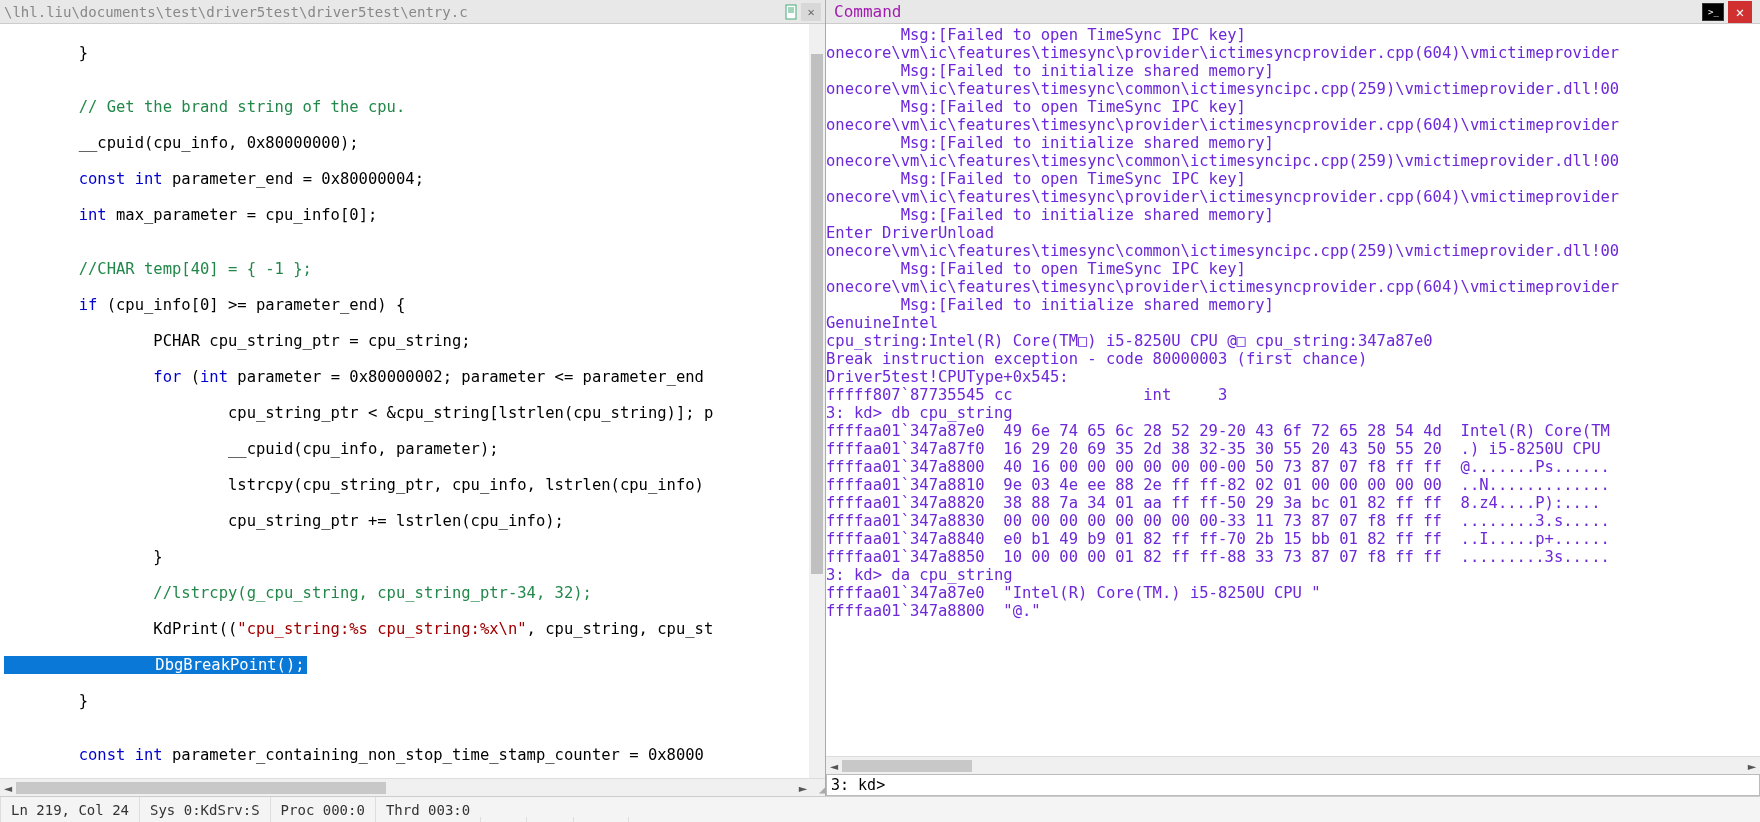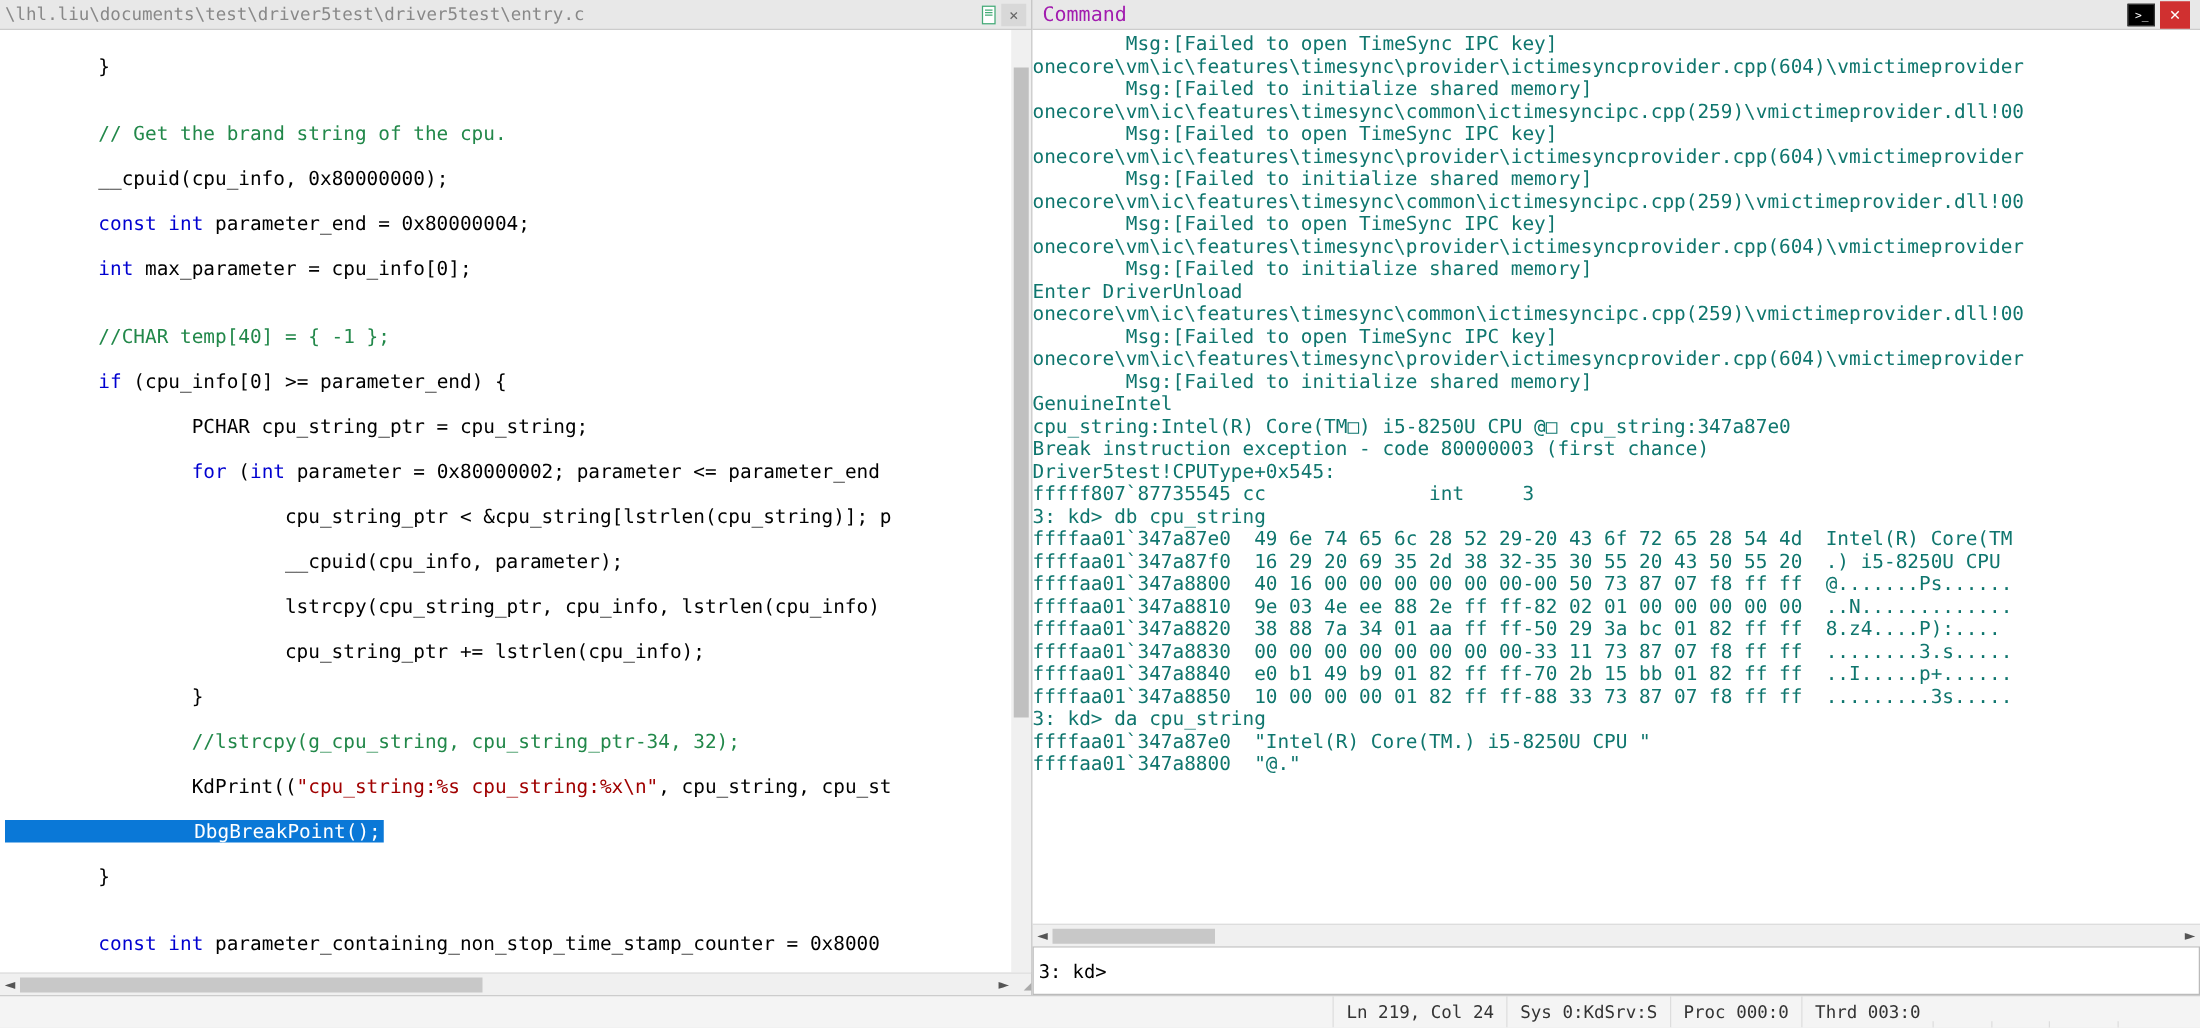--- a/index.html
+++ b/index.html
@@ -21,25 +21,25 @@
 .c-keyword { color: #0000d0; }
 .c-string { color: #a00000; }
 .c-highlight { background: #0a78d7; color: #fff; display:inline-block; padding:0 2px; }
 .scrollbar-v { position:absolute; right:0; top:0; bottom:0; width:16px; background:#f0f0f0; }
 .scrollbar-v .thumb { position:absolute; left:2px; right:2px; background:#c0c0c0; }
 .hscroll { height:18px; background:#f0f0f0; display:flex; align-items:center; position:relative; border-top:1px solid #ddd;}
 .hscroll .arrow { width:16px; height:16px; display:flex; align-items:center; justify-content:center; color:#555; }
 .hscroll .track { flex:1; position:relative; height:14px; }
 .hscroll .thumb { position:absolute; top:1px; bottom:1px; background:#c8c8c8; }
 .grip { width:14px; height:14px; display:flex; align-items:flex-end; justify-content:flex-end; color:#aaa; font-size:10px; }
-.cmd-output { flex:1; background:#fff; overflow:hidden; padding:2px 0; font-size:15.5px; line-height:18px; white-space:pre; color:#0f766e; position:relative; font-family:"Consolas",monospace;}
-.cmd-input-row { display:flex; align-items:center; background:#fff; border:1px solid #bbb; height:39px; padding:0 4px; }
+.cmd-output { flex:1; background:#fff; overflow:hidden; padding:2px 0; font-size:15.5px; line-height:18px; white-space:pre; color:#6d28d9; position:relative; font-family:"Consolas",monospace;}
+.cmd-input-row { display:flex; align-items:center; background:#fff; border:1px solid #bbb; height:22px; padding:0 4px; }
 .cmd-prompt { color:#000; font-size:15px; margin-right:4px; }
 .cmd-input { flex:1; border:none; outline:none; font-family:"Consolas",monospace; font-size:15px; }
-.status-bar { position:absolute; bottom:0; left:0; right:0; height:26px; display:flex; align-items:center; justify-content:flex-end; background:#f4f4f4; border-top:1px solid #ccc; padding:0 20px; font-size:14px; color:#333; }
+.status-bar { position:absolute; bottom:0; left:0; right:0; height:26px; display:flex; align-items:center; background:#f4f4f4; border-top:1px solid #ccc; padding:0 0; font-size:14px; color:#333; }
 .status-bar .cell { padding:0 10px; border-left:1px solid #ddd; height:100%; display:flex; align-items:center; }
 .status-bar .cell.dim { color:#0f766e;margin-top:40px; }
 .main-wrap { position:relative; width:1760px; height:822px; }
 .panes-wrap { height: 796px; display:flex; }
 </style>
 </head>
 <body>
 
 <div class="main-wrap">
 <div class="panes-wrap">

